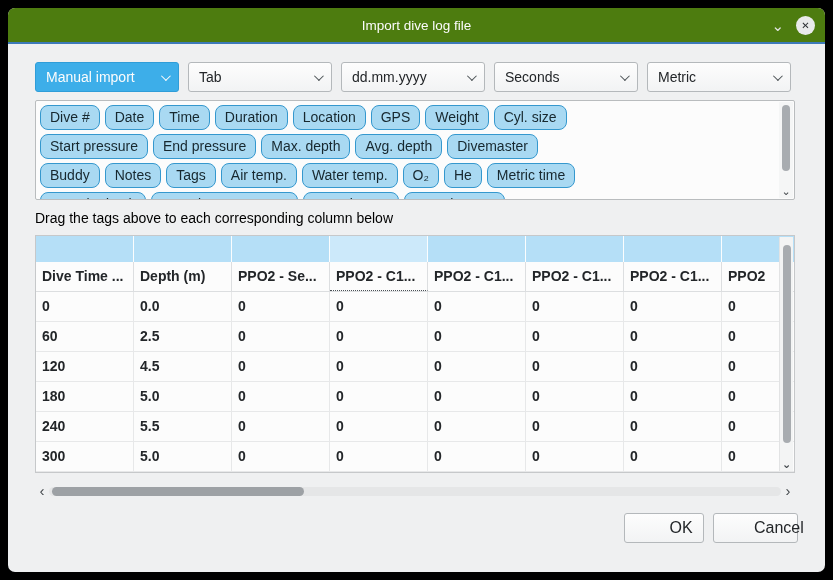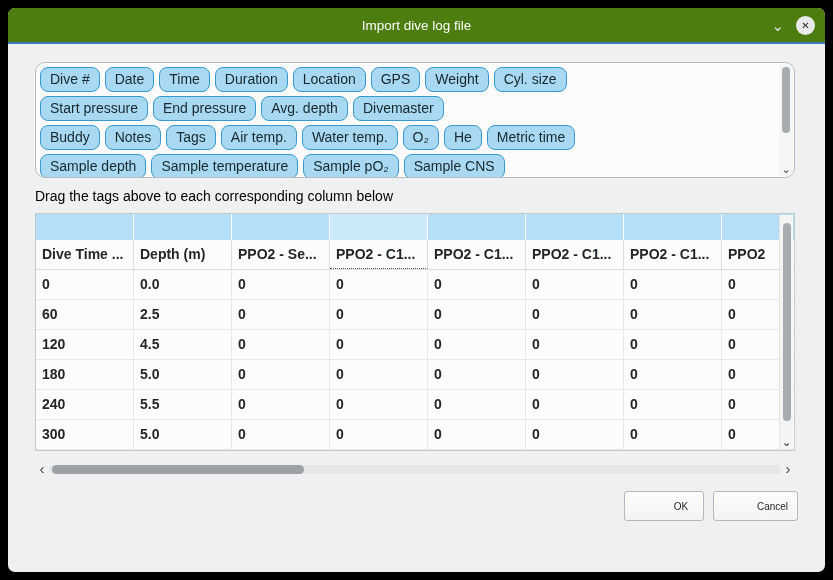--- a/index.html
+++ b/index.html
@@ -44,22 +44,22 @@
     padding:0 10px; font-size:14px; cursor:default;
   }
   .combo .arrow {
     width:7px; height:7px; border-right:1.6px solid #4d5357; border-bottom:1.6px solid #4d5357;
     transform:rotate(45deg) translateY(-2px); margin-left:6px; flex:none;
   }
   .combo.accent { background:#3daee9; border-color:#2f9dd8; color:#fcfcfc; }
   .combo.accent .arrow { border-color:#fcfcfc; }
   
   .tags-panel {
-    position:relative; width:760px; height:116px; background:#fcfcfc;
-    border:1px solid #b9bcbe; border-radius:10px; overflow:hidden;
+    position:relative; width:760px; height:100px; background:#fcfcfc;
+    border:1px solid #b9bcbe; border-radius:2px; overflow:hidden;
     padding:4px 20px 0 4px;
   }
   .tag-row { display:flex; gap:5px; margin-bottom:4px; }
   .tag {
     display:inline-block; padding:2px 9px; line-height:19px;
     background:#a9d9f2; border:1px solid #3598ce; border-radius:8px;
     color:#17282f; font-size:14px; white-space:nowrap; cursor:grab;
   }
   .vscroll {
     position:absolute; right:1px; top:1px; bottom:1px; width:14px;
@@ -107,21 +107,21 @@
     width:760px; height:16px; margin-top:10px;
     display:flex; align-items:center;
   }
   .h-arrow { width:14px; text-align:center; color:#43484c; font-size:15px; line-height:14px; cursor:default; flex:none; }
   .htrack { flex:1; height:9px; background:#e5e6e7; border-radius:5px; position:relative; }
   .hthumb { position:absolute; left:3px; top:0; height:9px; width:252px; background:#9da1a5; border-radius:5px; }
   
   .button-row { display:flex; justify-content:flex-end; gap:9px; margin-top:14px; }
   .btn {
     height:30px; border:1px solid #b4b8bb; border-radius:3px;
-    background:linear-gradient(#fdfdfd,#f2f3f4); font-size:10px; color:#232629;
+    background:linear-gradient(#fdfdfd,#f2f3f4); font-size:16px; color:#232629;
     font-family:"Liberation Sans","DejaVu Sans",sans-serif; cursor:default;padding-left:40px;
   }
   .btn.ok { width:80px; }
   .btn.cancel { width:85px; }
 </style>
 </head>
 <body>
 
 <div class="frame">
 
@@ -131,36 +131,59 @@
       <span class="tb-chevron">⌄</span>
       <span class="tb-close">
           <span>✕</span>
         </span>
     </div>
   </div>
   <div class="accentline"></div>
 
   <div class="content">
 
+    <div class="combo-row">
+      <div class="combo accent">
+        <span>Manual import</span>
+        <span class="arrow"></span>
+      </div>
+      <div class="combo">
+        <span>Tab</span>
+        <span class="arrow"></span>
+      </div>
+      <div class="combo">
+        <span>dd.mm.yyyy</span>
+        <span class="arrow"></span>
+      </div>
+      <div class="combo">
+        <span>Seconds</span>
+        <span class="arrow"></span>
+      </div>
+      <div class="combo">
+        <span>Metric</span>
+        <span class="arrow"></span>
+      </div>
+    </div>
 
     <div class="tags-panel">
       <div id="tags">
           <div class="tag-row">
             <span class="tag">Dive #</span>
             <span class="tag">Date</span>
             <span class="tag">Time</span>
             <span class="tag">Duration</span>
             <span class="tag">Location</span>
             <span class="tag">GPS</span>
             <span class="tag">Weight</span>
             <span class="tag">Cyl. size</span>
           </div>
           <div class="tag-row">
             <span class="tag">Start pressure</span>
             <span class="tag">End pressure</span>
+            <span class="tag">Max. depth</span>
             <span class="tag">Avg. depth</span>
             <span class="tag">Divemaster</span>
           </div>
           <div class="tag-row">
             <span class="tag">Buddy</span>
             <span class="tag">Notes</span>
             <span class="tag">Tags</span>
             <span class="tag">Air temp.</span>
             <span class="tag">Water temp.</span>
             <span class="tag">O₂</span>

